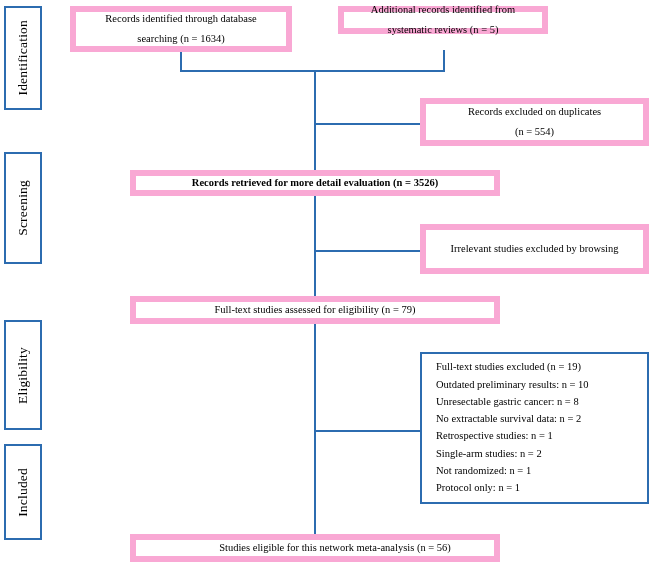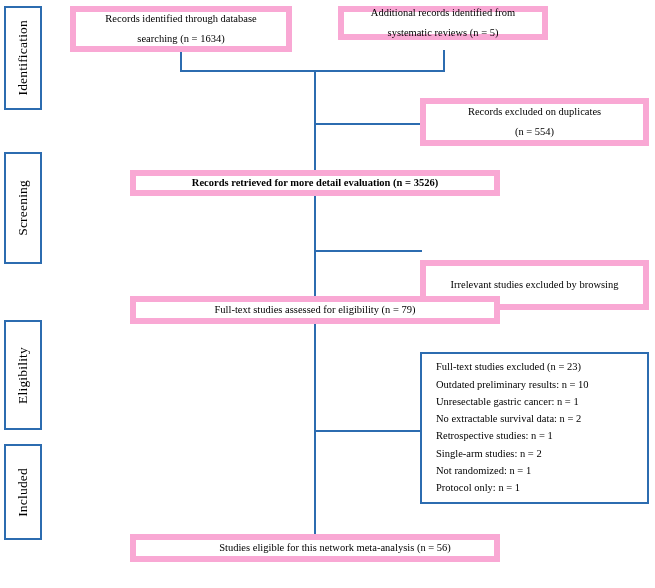--- a/index.html
+++ b/index.html
@@ -113,46 +113,46 @@
 
   <div class="conn vline" style="left:314px; top:324px; width:2px; height:212px;"></div>
 
   <div class="conn hline" style="left:314px; top:430px; width:108px; height:2px;"></div>
 
   <div class="box" style="left:70px; top:6px; width:222px; height:46px;">
     <span class="line">Records identified through database</span>
     <span class="line">searching (n = 1634)</span>
   </div>
 
-  <div class="box" style="left:338px; top:6px; width:210px; height:34px;">
+  <div class="box" style="left:338px; top:6px; width:210px; height:28px;">
     <span class="line">Additional records identified from</span>
     <span class="line">systematic reviews (n = 5)</span>
   </div>
 
   <div class="box" style="left:420px; top:98px; width:229px; height:48px;">
     <span class="line">Records excluded on duplicates</span>
     <span class="line">(n = 554)</span>
   </div>
 
   <div class="box" style="left:130px; top:170px; width:370px; height:26px;font-weight:bold;">
     <span class="line">Records retrieved for more detail evaluation (n = 3526)</span>
   </div>
 
-  <div class="box" style="left:420px; top:224px; width:229px; height:50px;margin-top:36px;">
+  <div class="box" style="left:420px; top:224px; width:229px; height:50px;">
     <span class="line">Irrelevant studies excluded by browsing</span>
   </div>
 
   <div class="box" style="left:130px; top:296px; width:370px; height:28px;">
     <span class="line">Full-text studies assessed for eligibility (n = 79)</span>
   </div>
 
   <div class="listbox" style="left:420px; top:352px; width:229px; height:152px;">
-    <span class="line">Full-text studies excluded (n = 23)</span>
+    <span class="line">Full-text studies excluded (n = 19)</span>
     <span class="line">Outdated preliminary results: n = 10</span>
-    <span class="line">Unresectable gastric cancer: n = 1</span>
+    <span class="line">Unresectable gastric cancer: n = 8</span>
     <span class="line">No extractable survival data: n = 2</span>
     <span class="line">Retrospective studies: n = 1</span>
     <span class="line">Single-arm studies: n = 2</span>
     <span class="line">Not randomized: n = 1</span>
     <span class="line">Protocol only: n = 1</span>
   </div>
 
   <div class="box" style="left:130px; top:534px; width:370px; height:28px;padding-left:40px;">
     <span class="line">Studies  eligible for this network meta-analysis (n = 56)</span>
   </div>

